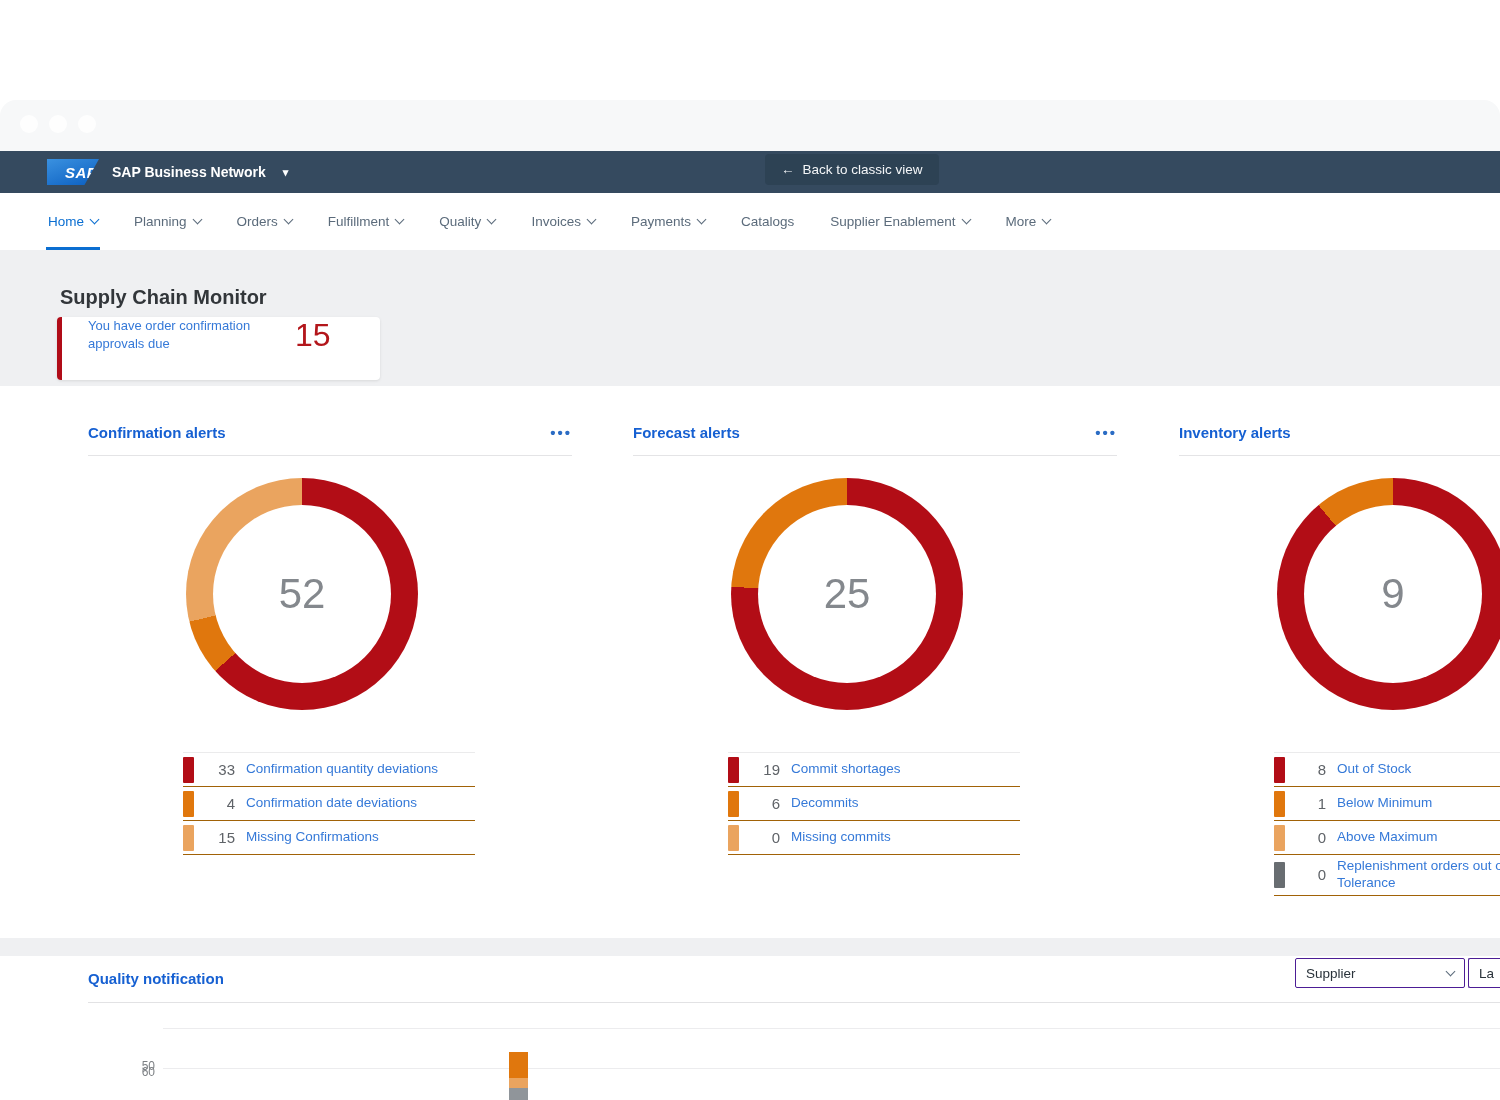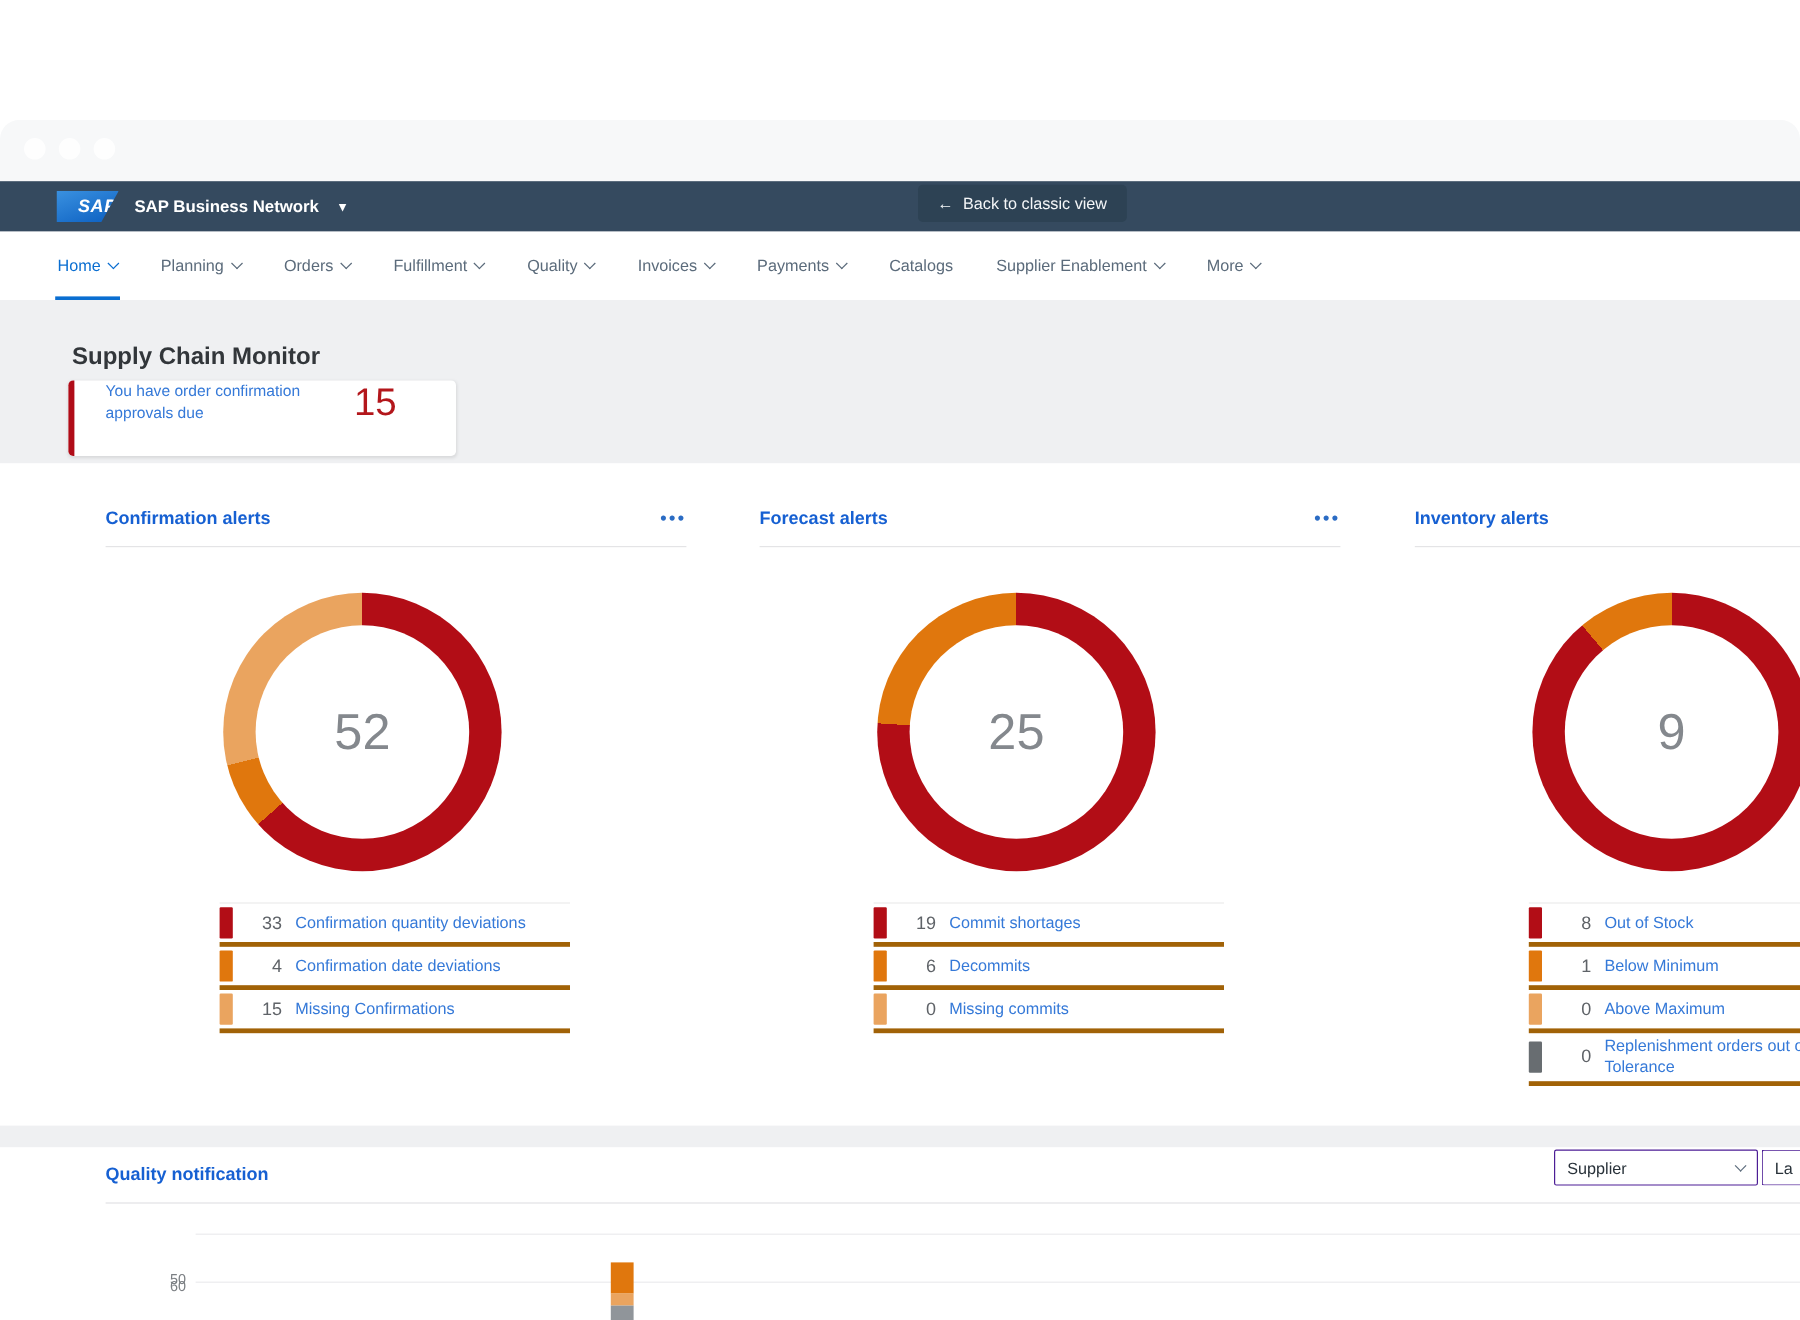--- a/index.html
+++ b/index.html
@@ -56,28 +56,28 @@
     color:#3579d8; cursor:pointer; }
   .alert-count { margin-left:12px; font-size:32px; color:#b3161b; }
 
   
   .alert-section { position:absolute; top:386px; width:512px; height:552px; }
   .section-header { position:absolute; left:28px; right:0; top:24px; height:46px;
     display:flex; align-items:center; justify-content:space-between;
     border-bottom:1px solid #e4e4e6; }
   .section-title { color:#1660d2; font-size:15px; font-weight:bold; cursor:pointer; text-decoration:none; }
   .overflow { color:#2b6cc4; font-size:15px; font-weight:bold; letter-spacing:2px; cursor:pointer; }
-  .donut { position:absolute; left:126px; top:108px; width:232px; height:232px;
+  .donut { position:absolute; left:126px; top:92px; width:232px; height:232px;
     border-radius:50%; cursor:pointer; }
   .donut-hole { position:absolute; inset:27px; background:#ffffff; border-radius:50%;
     display:flex; align-items:center; justify-content:center; }
   .donut-total { font-size:42px; color:#84888d; }
   .legend { position:absolute; left:123px; top:366px; width:292px; border-top:1px solid #ebebec; }
   .legend-row { display:grid; grid-template-columns:11px 30px 1fr; column-gap:11px;
-    align-items:center; min-height:34px; padding:3px 0; border-bottom:4px solid #a16207; }
+    align-items:center; min-height:34px; padding:3px 0; border-bottom:1px solid #a16207; }
   .chip { width:11px; height:26px; border-radius:1px; }
   .num { font-size:15px; color:#5f6368; text-align:right; }
   .lbl { font-size:13.5px; color:#3579d8; line-height:1.25; cursor:pointer; text-decoration:none; }
 
   
   .quality-title { position:absolute; left:88px; top:970px; font-size:15px; font-weight:bold;
     color:#1660d2; cursor:pointer; }
   .quality-rule { position:absolute; left:88px; right:0; top:1002px; height:1px; background:#e2e2e4; }
   .filter-select { position:absolute; top:958px; height:30px; background:#fff;
     border:1px solid #4c1d95; border-radius:2px; display:flex; align-items:center;

